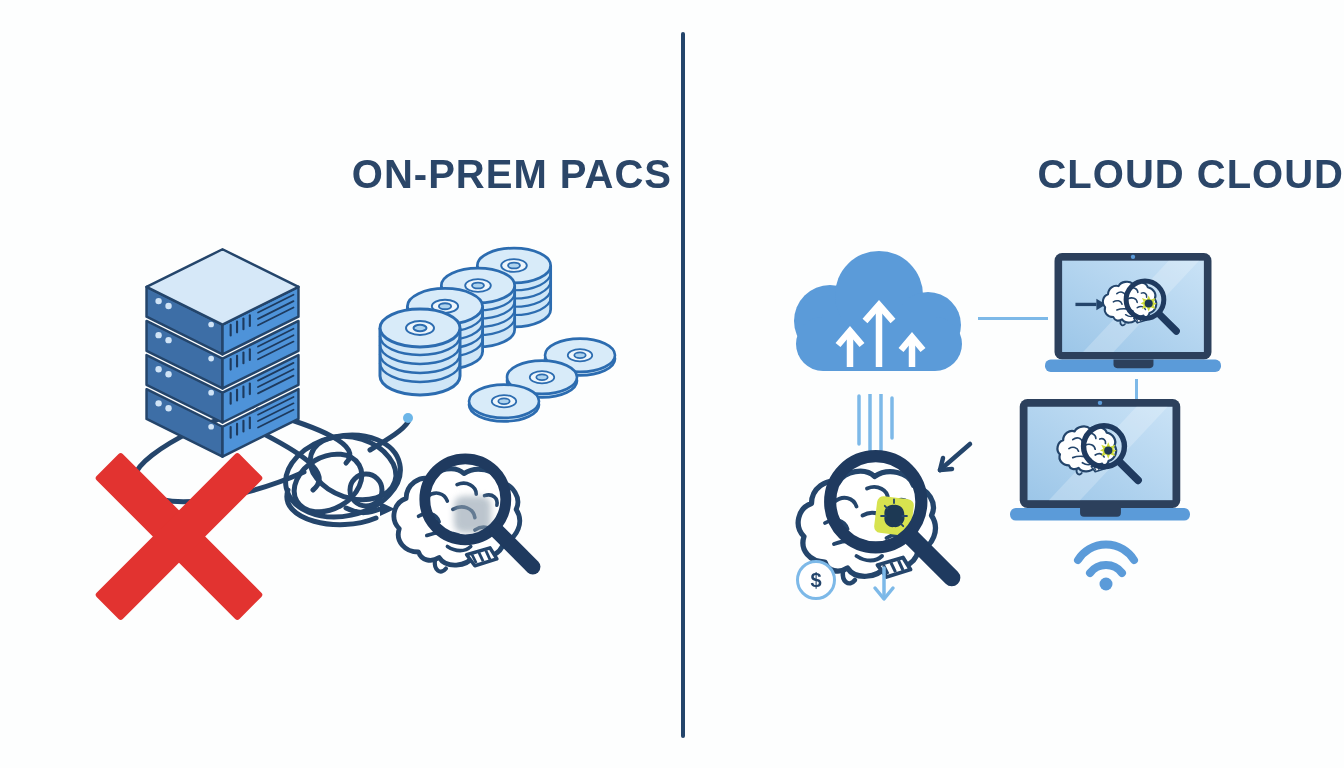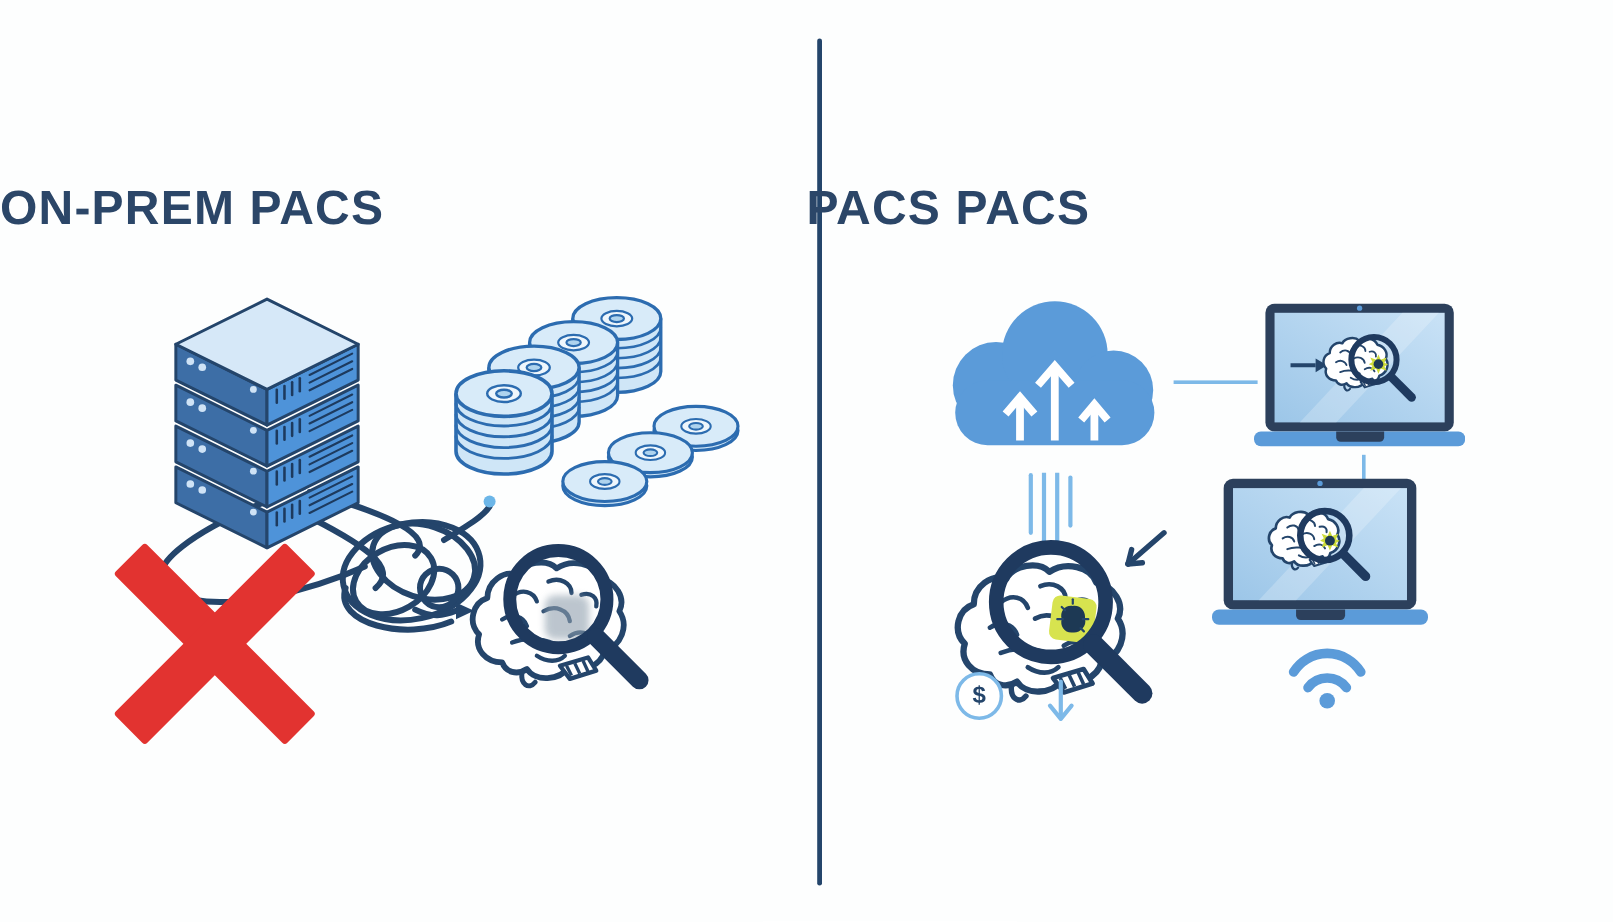--- a/index.html
+++ b/index.html
@@ -2,21 +2,21 @@
 <html><head>
 <meta charset="utf-8">
 <style>
   html,body{margin:0;padding:0;background:#ffffff;}
   #canvas{
     position:relative;width:1344px;height:768px;background:#fdfefe;
     overflow:hidden;font-family:"Liberation Sans", sans-serif;
   }
   .abs{position:absolute;}
   .panel-title{
-    position:absolute;top:152px;width:672px;text-align:left;
+    position:absolute;top:152px;width:672px;text-align:right;
     font-size:40px;font-weight:700;letter-spacing:1px;color:#2b4668;
   }
   #divider{
     position:absolute;left:681px;top:32px;width:4px;height:706px;
     background:#24456b;border-radius:2px;
   }
   .connector-h{position:absolute;background:#7db9e8;height:3px;}
   .connector-v{position:absolute;background:#7db9e8;width:3px;}
   
   #red-x{position:absolute;left:104px;top:462px;width:150px;height:148px;}
@@ -124,21 +124,21 @@
       <ellipse cx="50" cy="22" rx="6.5" ry="3.2" fill="#aed3ee" stroke="#2c6cb0" stroke-width="2"></ellipse>
     </symbol>
   </defs>
 </svg>
 
 <div id="canvas">
 
   <div id="divider"></div>
 
   <div class="panel-title" style="left:0;">ON-PREM PACS</div>
-  <div class="panel-title" style="left:672px;">PACS PACS</div>
+  <div class="panel-title" style="left:672px;">CLOUD CLOUD</div>
 
   <svg class="abs" style="left:108px;top:368px;" width="480" height="205" viewBox="0 0 480 205">
     <path class="wire" d="M 145 38 C 55 70, 2 108, 36 126 C 78 147, 160 120, 196 104"></path>
     <path class="wire" d="M 150 42 C 215 60, 255 78, 238 95"></path>
     <path class="wire" d="M 140 58 C 195 85, 225 105, 205 122"></path>
     <ellipse class="wire" cx="235" cy="108" rx="58" ry="40" transform="rotate(-12 235 108)"></ellipse>
     <ellipse class="wire" cx="245" cy="100" rx="44" ry="30" transform="rotate(18 245 100)"></ellipse>
     <ellipse class="wire" cx="220" cy="115" rx="36" ry="26" transform="rotate(-30 220 115)"></ellipse>
     <circle class="wire" cx="258" cy="122" r="16"></circle>
     <path class="wire" d="M 180 122 C 170 152, 230 166, 268 150"></path>

